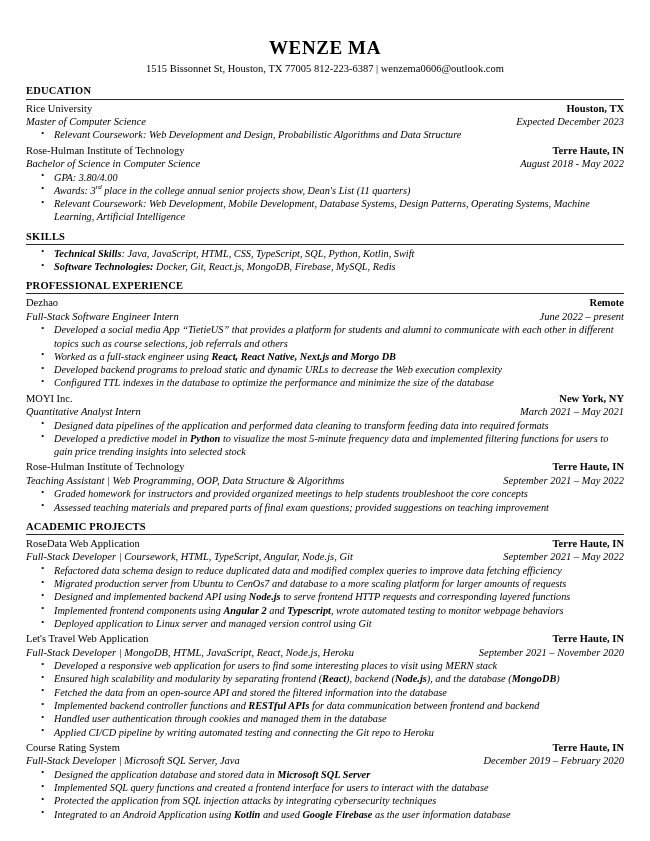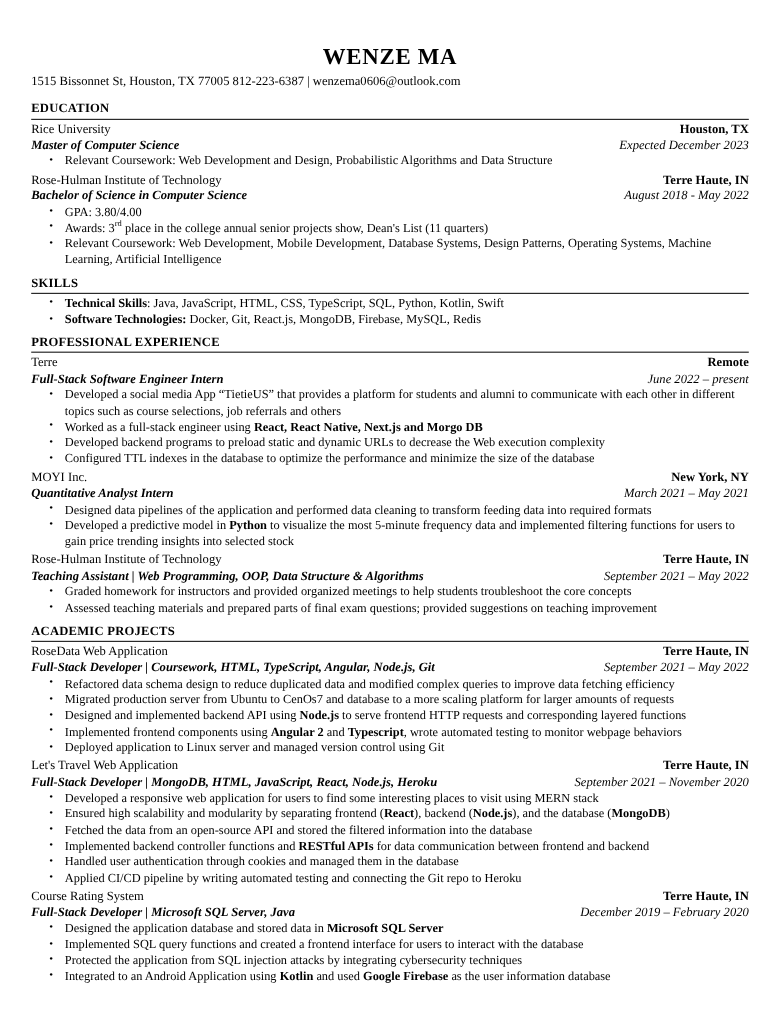--- a/index.html
+++ b/index.html
@@ -25,21 +25,21 @@
   
   .name {
     text-align: center;
     font-size: 19px;
     font-weight: bold;
     letter-spacing: 0.6px;
     line-height: 1.25;
     margin: 6px 0 2px 0;
   }
   .contact {
-    text-align: left;
+    text-align: center;
     font-size: 10.5px;
     line-height: 1.3;
     margin-bottom: 9px;
   }
 
   
   .section {
     margin-top: 6px;
   }
   .section-title {
@@ -55,40 +55,41 @@
   
   .entry {
     margin-top: 2px;
   }
   .row {
     display: flex;
     justify-content: space-between;
     align-items: baseline;
     line-height: 1.28;
   }
-  .row-left  { text-align: left; font-weight: bold; }
+  .row-left  { text-align: left; }
   .row-right { text-align: right; white-space: nowrap; padding-left: 10px; }
 
   .org      { font-size: 10.5px; font-weight: normal; }
   .loc      { font-size: 10.5px; font-weight: bold; }
   .role     { font-size: 10.5px; font-style: italic; }
   .dates    { font-size: 10.5px; font-style: italic; }
 
   
   ul.bullets {
     list-style: none;
     margin: 0;
     padding: 0;
   }
   ul.bullets > li {
     position: relative;
     font-size: 10.3px;
     line-height: 1.29;
     padding-left: 28px;
     margin: 0;
+    font-style: italic;
   }
   ul.bullets > li::before {
     content: "\2022";
     position: absolute;
     left: 15px;
     top: -0.5px;
     font-size: 9px;
   }
   b, strong { font-weight: bold; }
   sup { font-size: 7px; vertical-align: super; line-height: 0; margin-top: 33px; }
@@ -139,21 +140,21 @@
           <ul class="bullets">
             <li><b>Technical Skills</b>: Java, JavaScript, HTML, CSS, TypeScript, SQL, Python, Kotlin, Swift</li>
             <li><b>Software Technologies:</b> Docker, Git, React.js, MongoDB, Firebase, MySQL, Redis</li>
           </ul>
         </div>
       </div>
       <div class="section">
         <div class="section-title">PROFESSIONAL EXPERIENCE</div>
         <div class="entry">
           <div class="row">
-            <div class="row-left org">Terre</div>
+            <div class="row-left org">Dezhao</div>
             <div class="row-right loc">Remote</div>
           </div>
           <div class="row">
             <div class="row-left role">Full-Stack Software Engineer Intern</div>
             <div class="row-right dates">June 2022 – present</div>
           </div>
           <ul class="bullets">
             <li>Developed a social media App “TietieUS” that provides a platform for students and alumni to communicate with each other in different topics such as course selections, job referrals and others</li>
             <li>Worked as a full-stack engineer using <b>React, React Native, Next.js and Morgo DB</b></li>
             <li>Developed backend programs to preload static and dynamic URLs to decrease the Web execution complexity</li>

